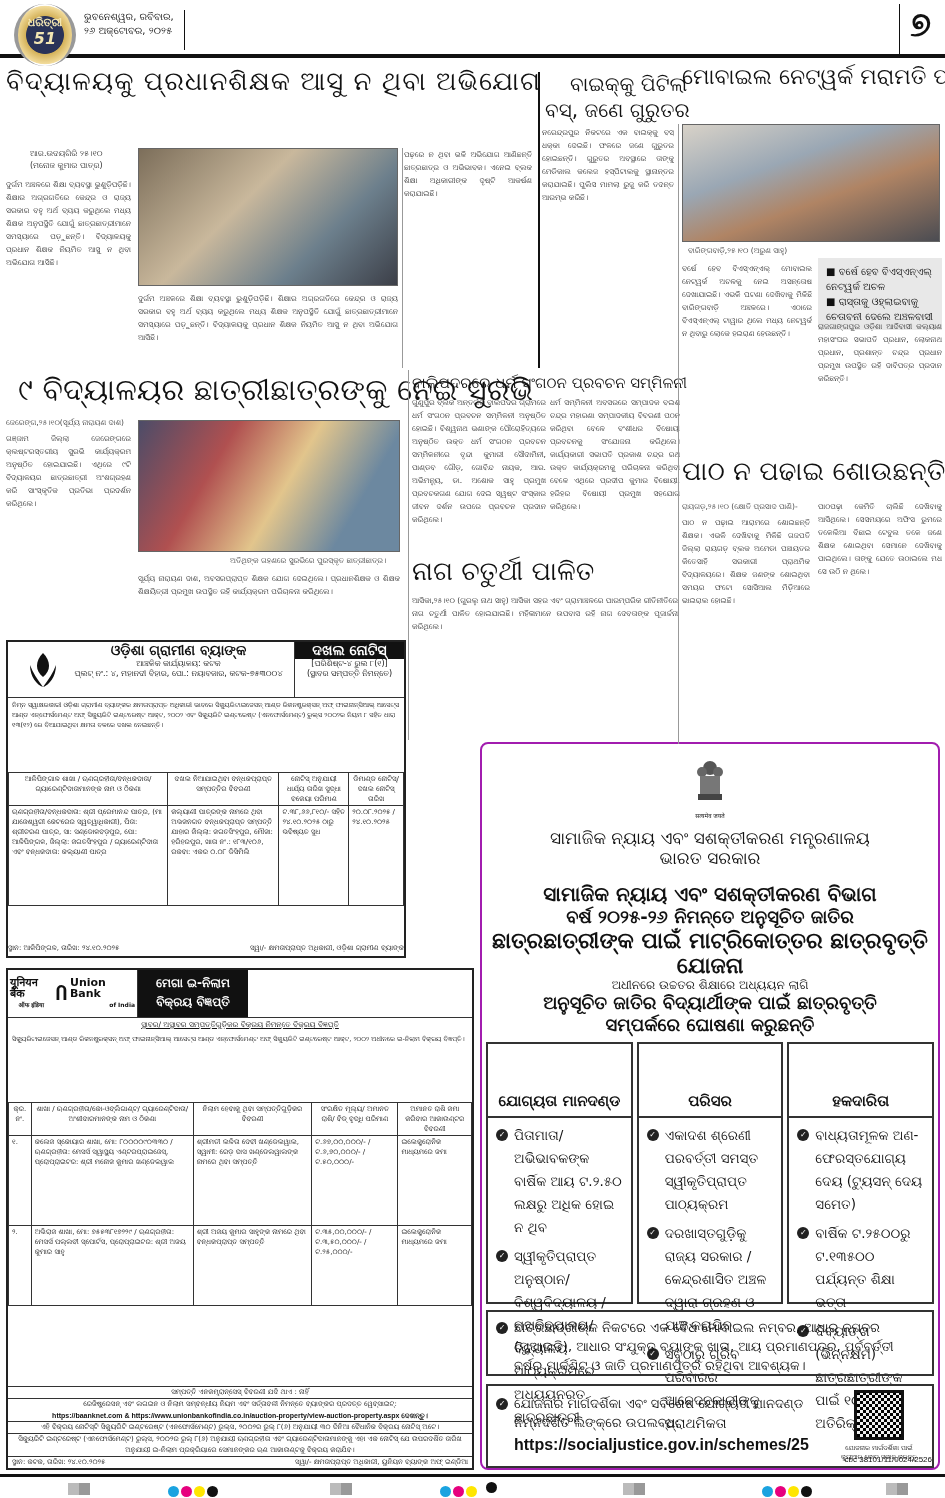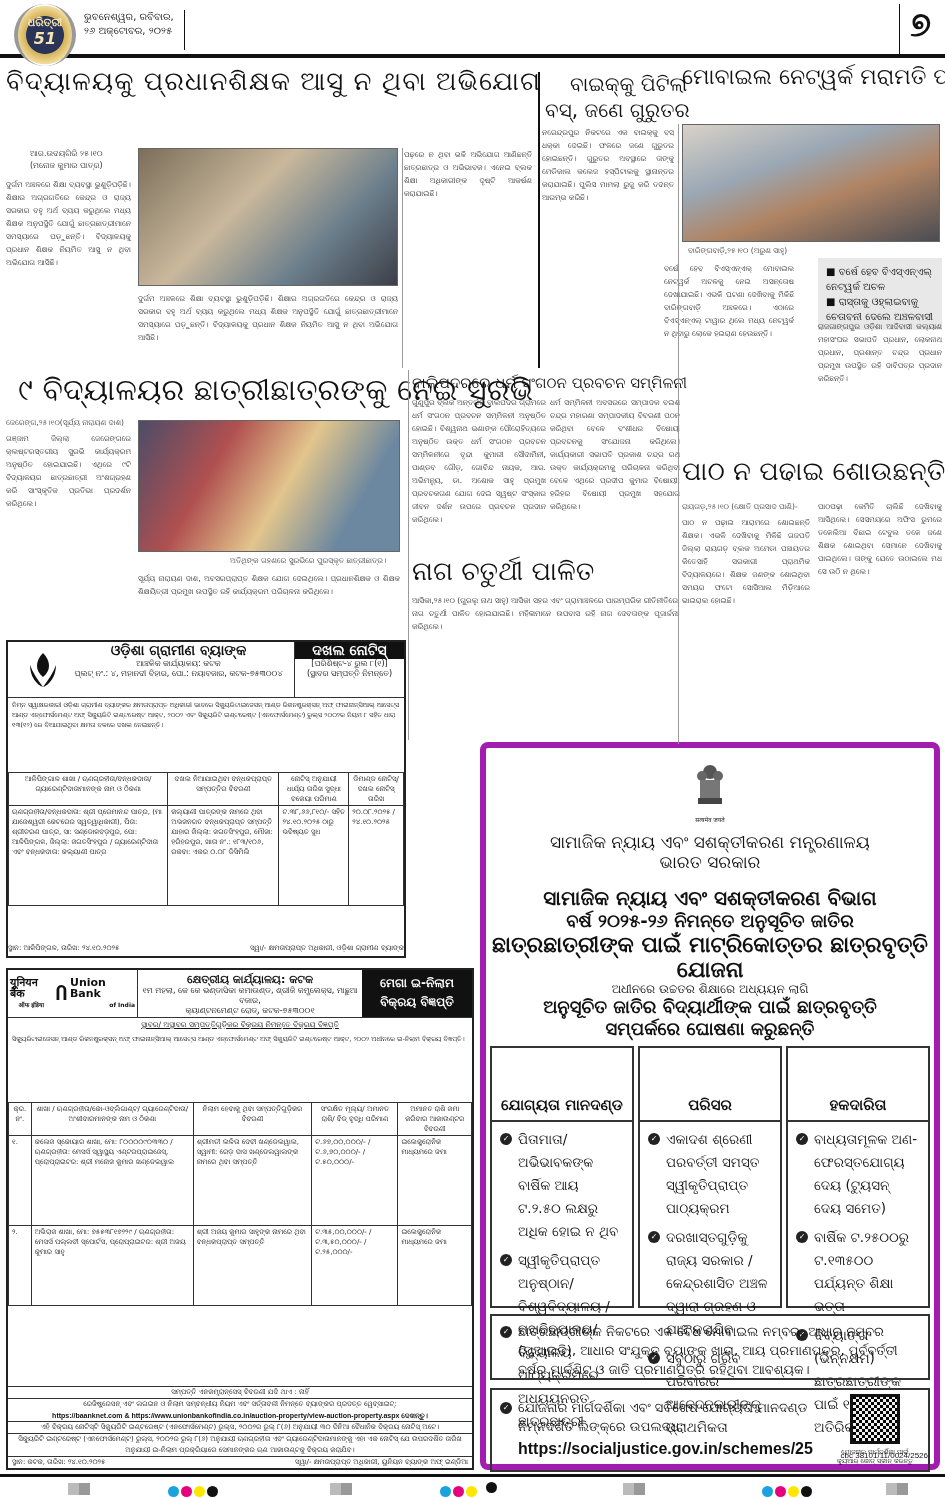--- a/index.html
+++ b/index.html
@@ -19,21 +19,21 @@
   .photo2 { background: linear-gradient(160deg, #d8d2c8, #9aa7b4 35%, #b08464 60%, #4b4c52); }
   .photo3 { background: linear-gradient(120deg, #4c4c68, #b05050 30%, #e2c58c 55%, #6c88a0 80%); }
   .caption { font-size: 7.5px; color: #444; }
   .bullet-box { background: #e8e8e8; padding: 6px 8px; font-size: 10px; line-height: 15px; }
   .rule-v { border-left: 1px solid #999; }
   .ad-box { border: 2px solid #222; }
   .adtable { border-collapse: collapse; width: 100%; font-size: 7px; line-height: 10px; }
   .adtable td, .adtable th { border: 1px solid #333; padding: 1px 3px; vertical-align: top; font-weight: normal; }
   .adtable th { text-align: center; }
   .black-badge { background: #111; color: #fff; text-align: center; }
-  .gov { border: 6px solid #a21caf; border-radius: 8px; }
+  .gov { border: 2px solid #a21caf; border-radius: 8px; }
   .gov .t1 { font-size: 17px; text-align: center; }
   .gov .t2 { font-size: 20px; font-weight: bold; text-align: center; }
   .gov .t3 { font-size: 12px; text-align: center; }
   .gcol { border: 2px solid #333; }
   .gcol .hd { border-bottom: 2px solid #333; text-align: center; font-size: 15px; font-weight: bold; padding: 6px 0; margin-top: 42px; }
   .gcol ul { list-style: none; padding: 6px 8px; font-size: 13.5px; line-height: 23px; }
   .gcol li { padding-left: 18px; position: relative; margin-bottom: 6px; }
   .check { position: absolute; left: 0; top: 5px; width: 12px; height: 12px; border-radius: 50%; background: #222; color: #fff; font-size: 8px; line-height: 12px; text-align: center; }
   .reg { font-size: 6px; text-align: center; }
   .qr { background: repeating-linear-gradient(0deg, #111 0 3px, #fff 3px 6px), repeating-linear-gradient(90deg, #111 0 3px, #fff 3px 6px); background-blend-mode: difference; border: 3px solid #111; }
@@ -69,21 +69,21 @@
 <div class="abs hl hl-m" style="left:545px;top:98px;">ବସ୍, ଜଣେ ଗୁରୁତର</div>
 <div class="abs body-text" style="left:542px;top:126px;width:132px;height:236px;">ନରେନ୍ଦ୍ରପୁର ନିକଟରେ ଏକ ବାଇକ୍‌କୁ ବସ୍ ଧକ୍କା ଦେଇଛି। ଫଳରେ ଜଣେ ଗୁରୁତର ହୋଇଛନ୍ତି। ଗୁରୁତର ଅବସ୍ଥାରେ ତାଙ୍କୁ ମେଡିକାଲ କଲେଜ ହସ୍ପିଟାଲକୁ ସ୍ଥାନାନ୍ତର କରାଯାଇଛି। ପୁଲିସ ମାମଲା ରୁଜୁ କରି ତଦନ୍ତ ଆରମ୍ଭ କରିଛି।</div>
 
 <div class="abs hl" style="left:682px;top:64px;font-size:22px;">ମୋବାଇଲ ନେଟ୍‌ୱର୍କ ମରାମତି ପାଇଁ ଦାବି</div>
 <div class="abs photo photo2" style="left:682px;top:124px;width:258px;height:118px;"></div>
 <div class="abs caption" style="left:688px;top:246px;">ବାରିଙ୍ଗବାଡ଼ି,୨୫।୧୦ (ଅରୁଣ ସାହୁ)</div>
 <div class="abs bullet-box" style="left:818px;top:258px;width:124px;">
   <div>■ <span>ବର୍ଷେ ହେବ ବିଏସ୍ଏନ୍ଏଲ୍ ନେଟ୍‌ୱର୍କ ଅଚଳ</span></div>
   <div>■ <span>ରାସ୍ତାକୁ ଓହ୍ଲାଇବାକୁ ଚେତାବନୀ ଦେଲେ ଅଞ୍ଚଳବାସୀ</span></div>
 </div>
-<div class="abs body-text" style="left:664px;top:262px;width:130px;height:110px;">ବର୍ଷେ ହେବ ବିଏସ୍ଏନ୍ଏଲ୍ ମୋବାଇଲ ନେଟ୍‌ୱର୍କ ଅଚଳକୁ ନେଇ ଅସନ୍ତୋଷ ଦେଖାଯାଇଛି। ଏଭଳି ଘଟଣା ଦେଖିବାକୁ ମିଳିଛି ବାରିଙ୍ଗବାଡ଼ି ଅଞ୍ଚଳରେ। ଏଠାରେ ବିଏସ୍ଏନ୍ଏଲ୍ ଟାୱାର ଥିଲେ ମଧ୍ୟ ନେଟ୍‌ୱର୍କ ନ ଥିବାରୁ ଲୋକେ ହଇରାଣ ହେଉଛନ୍ତି।</div>
+<div class="abs body-text" style="left:682px;top:262px;width:130px;height:110px;">ବର୍ଷେ ହେବ ବିଏସ୍ଏନ୍ଏଲ୍ ମୋବାଇଲ ନେଟ୍‌ୱର୍କ ଅଚଳକୁ ନେଇ ଅସନ୍ତୋଷ ଦେଖାଯାଇଛି। ଏଭଳି ଘଟଣା ଦେଖିବାକୁ ମିଳିଛି ବାରିଙ୍ଗବାଡ଼ି ଅଞ୍ଚଳରେ। ଏଠାରେ ବିଏସ୍ଏନ୍ଏଲ୍ ଟାୱାର ଥିଲେ ମଧ୍ୟ ନେଟ୍‌ୱର୍କ ନ ଥିବାରୁ ଲୋକେ ହଇରାଣ ହେଉଛନ୍ତି।</div>
 <div class="abs body-text" style="left:818px;top:320px;width:124px;height:150px;">ରାଜଗାଙ୍ଗପୁର ଓଡ଼ିଶା ଆଦିବାସୀ କଲ୍ୟାଣ ମହାସଂଘର ସଭାପତି ପ୍ରଧାନ, ଲୋକନାଥ ପ୍ରଧାନ, ପ୍ରଶାନ୍ତ ଚନ୍ଦ୍ର ପ୍ରଧାନ ପ୍ରମୁଖ ଉପସ୍ଥିତ ରହି ଦାବିପତ୍ର ପ୍ରଦାନ କରିଛନ୍ତି।</div>
 
 <div class="abs hl" style="left:18px;top:372px;font-size:30px;">୯ ବିଦ୍ୟାଳୟର ଛାତ୍ରୀଛାତ୍ରଙ୍କୁ ନେଇ ସୁରଭି</div>
 <div class="abs caption" style="left:6px;top:418px;">ଜେରେଙ୍ଗ,୨୫।୧୦(ସୂର୍ଯ୍ୟ ନାରାୟଣ ଦାଶ)</div>
 <div class="abs body-text" style="left:6px;top:432px;width:125px;height:160px;">ଗଞ୍ଜାମ ଜିଲ୍ଲା ଜେରେଙ୍ଗରେ କ୍ଲଷ୍ଟରସ୍ତରୀୟ ସୁରଭି କାର୍ଯ୍ୟକ୍ରମ ଅନୁଷ୍ଠିତ ହୋଇଯାଇଛି। ଏଥିରେ ୯ଟି ବିଦ୍ୟାଳୟର ଛାତ୍ରଛାତ୍ରୀ ଅଂଶଗ୍ରହଣ କରି ସାଂସ୍କୃତିକ ପ୍ରତିଭା ପ୍ରଦର୍ଶନ କରିଥିଲେ।</div>
 <div class="abs photo photo3" style="left:138px;top:420px;width:262px;height:132px;"></div>
 <div class="abs caption" style="left:230px;top:556px;">ଅତିଥିଙ୍କ ଗହଣରେ ସୁରଭିରେ ପୁରସ୍କୃତ ଛାତ୍ରୀଛାତ୍ର।</div>
 <div class="abs body-text" style="left:138px;top:572px;width:262px;height:48px;">ସୂର୍ଯ୍ୟ ନାରାୟଣ ଦାଶ, ଅବସରପ୍ରାପ୍ତ ଶିକ୍ଷକ ଯୋଗ ଦେଇଥିଲେ। ପ୍ରଧାନଶିକ୍ଷକ ଓ ଶିକ୍ଷକ ଶିକ୍ଷୟିତ୍ରୀ ପ୍ରମୁଖ ଉପସ୍ଥିତ ରହି କାର୍ଯ୍ୟକ୍ରମ ପରିଚାଳନା କରିଥିଲେ।</div>
 
 <div class="abs hl" style="left:412px;top:374px;font-size:15px;">ବାଲିପଦରରେ ଧର୍ମ ସଂଗଠନ ପ୍ରବଚନ ସମ୍ମିଳନୀ</div>
@@ -147,25 +147,20 @@
       <div style="font-size:11px;font-weight:bold;line-height:11px;">
         <div>यूनियन बैंक</div>
         <div style="font-size:6px;text-align:center;">ऑफ इंडिया</div>
       </div>
       <span style="font-size:18px;font-weight:bold;">Ⴖ</span>
       <div style="font-size:11px;font-weight:bold;line-height:11px;">
         <div>Union Bank</div>
         <div style="font-size:6px;text-align:right;">of India</div>
       </div>
     </div>
-    <div style="flex:1;text-align:center;padding-top:3px;">
-      <div style="font-size:11px;font-weight:bold;">କ୍ଷେତ୍ରୀୟ କାର୍ଯ୍ୟାଳୟ: କଟକ</div>
-      <div style="font-size:8px;">୧ମ ମହଲା, କେ କେ ଭଣ୍ଡାସିକା କମାଉଣ୍ଡ, ଶ୍ରୀଜି କମ୍ପ୍ଲେକ୍ସ, ମାଛୁଆ ବଜାର,</div>
-      <div style="font-size:8px;">କ୍ୟାଣ୍ଟନମେଣ୍ଟ ରୋଡ୍, କଟକ-୭୫୩୦୦୧</div>
-    </div>
     <div class="black-badge" style="width:110px;padding-top:4px;font-size:12px;font-weight:bold;line-height:19px;">
       <div>ମେଗା ଇ-ନିଲାମ</div>
       <div>ବିକ୍ରୟ ବିଜ୍ଞପ୍ତି</div>
     </div>
   </div>
   <div style="text-align:center;font-size:7.5px;text-decoration:underline;padding:2px;">ସ୍ଥାବର/ ଅସ୍ଥାବର ସମ୍ପତ୍ତିଗୁଡ଼ିକର ବିକ୍ରୟ ନିମନ୍ତେ ବିକ୍ରୟ ବିଜ୍ଞପ୍ତି</div>
   <div style="font-size:6.5px;line-height:10px;padding:2px 4px;height:70px;overflow:hidden;">ସିକ୍ୟୁରିଟାଇଜେସନ୍ ଆଣ୍ଡ ରିକନଷ୍ଟ୍ରକ୍‌ସନ୍ ଅଫ୍ ଫାଇନାନ୍ସିଆଲ୍ ଆସେଟ୍‌ସ ଆଣ୍ଡ ଏନ୍‌ଫୋର୍ସମେଣ୍ଟ ଅଫ୍ ସିକ୍ୟୁରିଟି ଇଣ୍ଟରେଷ୍ଟ ଆକ୍ଟ, ୨୦୦୨ ଅଧୀନରେ ଇ-ନିଲାମ ବିକ୍ରୟ ବିଜ୍ଞପ୍ତି।</div>
   <table class="adtable">
     <tbody>
         <tr>

